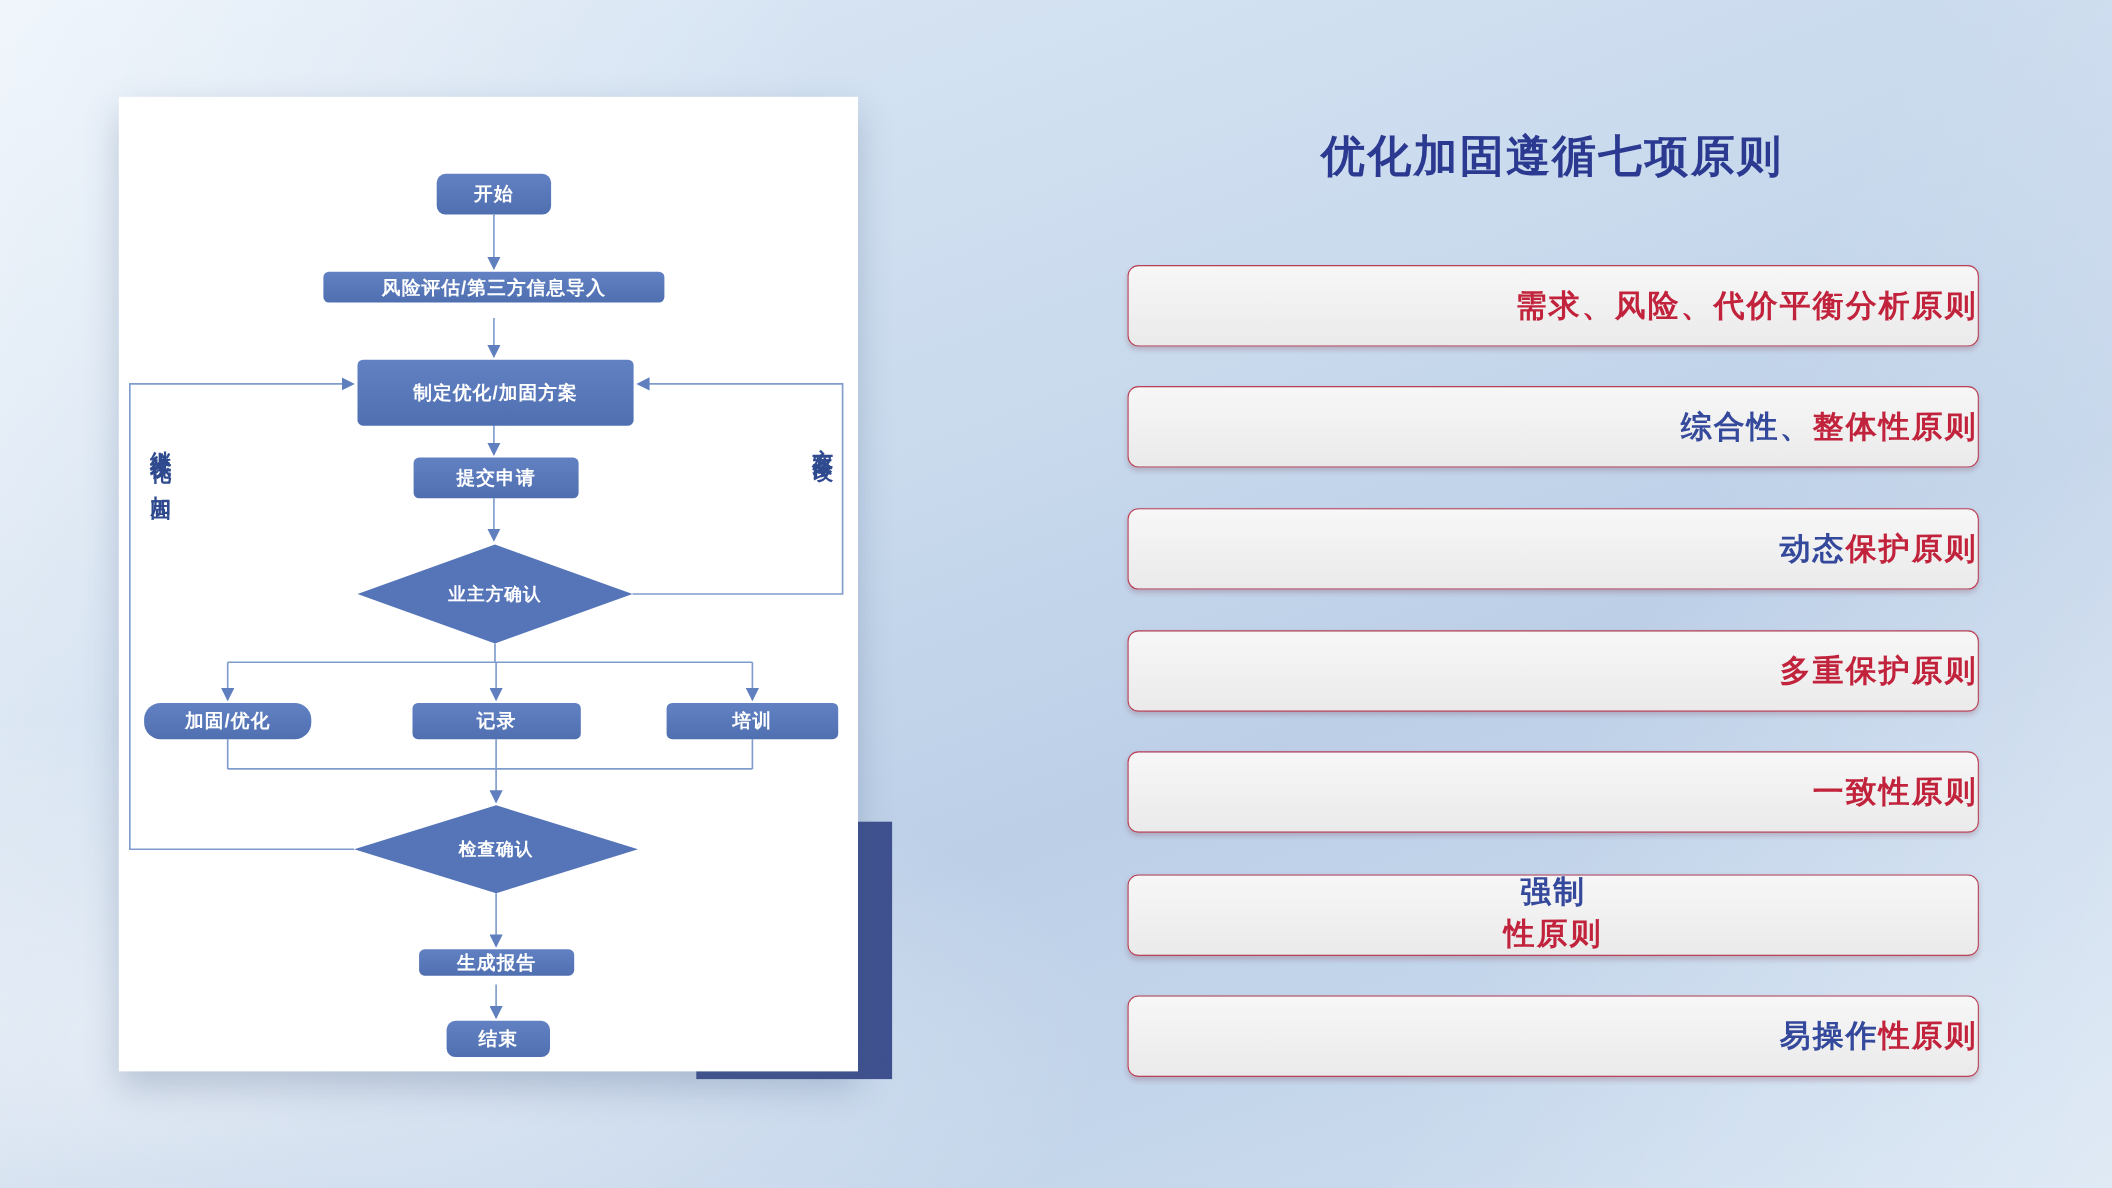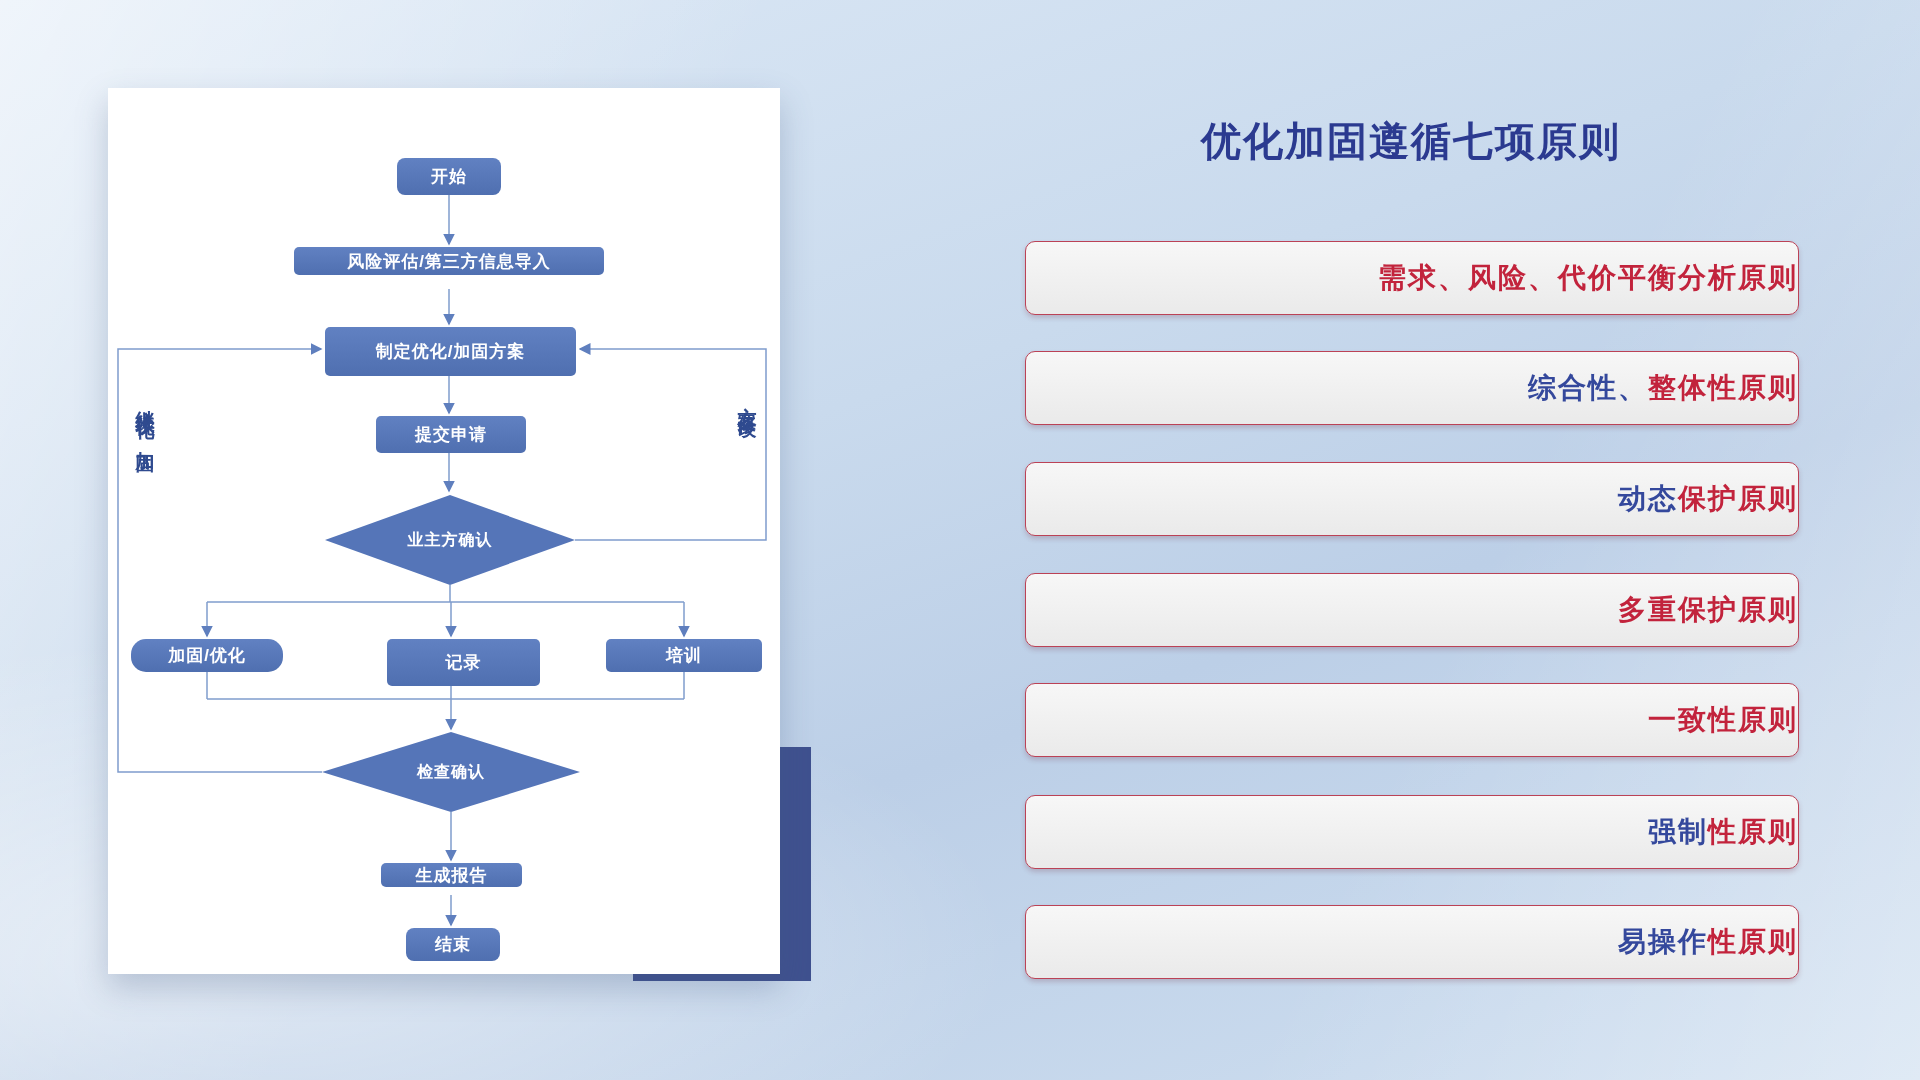--- a/index.html
+++ b/index.html
@@ -29,24 +29,24 @@
   .connectors{position:absolute;left:0;top:0;z-index:1;}
   .node{
     position:absolute;z-index:2;
     background:linear-gradient(#6181c2,#4f6fb0);
     color:#ffffff;border-radius:5px;
     display:flex;align-items:center;justify-content:center;
     font-size:17px;font-weight:600;letter-spacing:1px;text-align:right;
   }
   .n-start{left:289px;top:70px;width:104px;height:37px;border-radius:8px;}
   .n-risk{left:186px;top:159px;width:310px;height:28px;}
-  .n-plan{left:217px;top:239px;width:251px;height:49px;}
+  .n-plan{left:217px;top:239px;width:251px;height:60px;}
   .n-submit{left:268px;top:328px;width:150px;height:37px;}
   .n-reinforce{left:23px;top:551px;width:152px;height:33px;border-radius:15px;}
-  .n-record{left:267px;top:551px;width:153px;height:47px;margin-left:12px;}
+  .n-record{left:267px;top:551px;width:153px;height:33px;}
   .n-training{left:498px;top:551px;width:156px;height:33px;}
   .n-report{left:273px;top:775px;width:141px;height:24px;}
   .n-end{left:298px;top:840px;width:94px;height:33px;border-radius:8px;}
   .diamond-label{
     position:absolute;z-index:3;color:#ffffff;
     display:flex;align-items:center;justify-content:center;
     font-size:16px;font-weight:600;letter-spacing:1px;background:transparent;
   }
   .t-owner{left:242px;top:438px;width:200px;height:28px;}
   .t-check{left:243px;top:670px;width:200px;height:28px;}
@@ -65,21 +65,21 @@
   }
   .pill{
     position:absolute;left:1025px;width:772px;height:72px;
     background:linear-gradient(#f7f7f7,#eaeaea);
     border:1px solid #bb4256;border-radius:10px;
     box-shadow:0 3px 5px rgba(110,40,60,0.22);
     display:flex;align-items:center;justify-content:flex-end;
     font-size:28px;font-weight:600;letter-spacing:2px;
   }
   .p1{top:241px;} .p2{top:351px;} .p3{top:462px;} .p4{top:573px;}
-  .p5{top:683px;} .p6{top:795px;} .p7{top:905px;}
+  .p5{top:683px;} .p6{top:795px;flex-direction:column;} .p7{top:905px;}
 </style>
 </head>
 <body>
 
 <div class="stage">
 
   <div class="accent-rect"></div>
 
   <div class="card">
     <svg class="connectors" width="672" height="886" viewBox="0 0 672 886">

